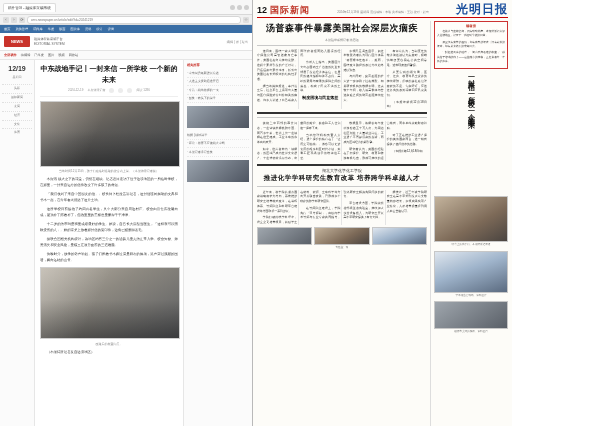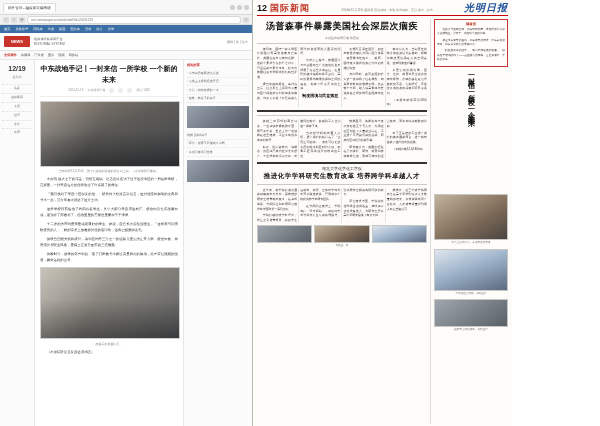--- a/index.html
+++ b/index.html
@@ -309,26 +309,25 @@
     line-height: 1;
   }
   .np-mast-mid {
     flex: 1;
     font-size: 3px;
     color: #888;
     text-align: center;
     padding-bottom: 1px;
   }
   .np-mast-right {
-    font-size: 10px;
+    font-size: 12px;
     color: #1b4f9c;
     font-weight: bold;
     letter-spacing: 1px;
     line-height: 1;
-    font-style: italic;
   }
 
   .np-body {
     display: flex;
     gap: 3px;
     margin-top: 3px;
     height: 405px;
   }
   .np-col-main { flex: 1; }
   .np-col-side {

